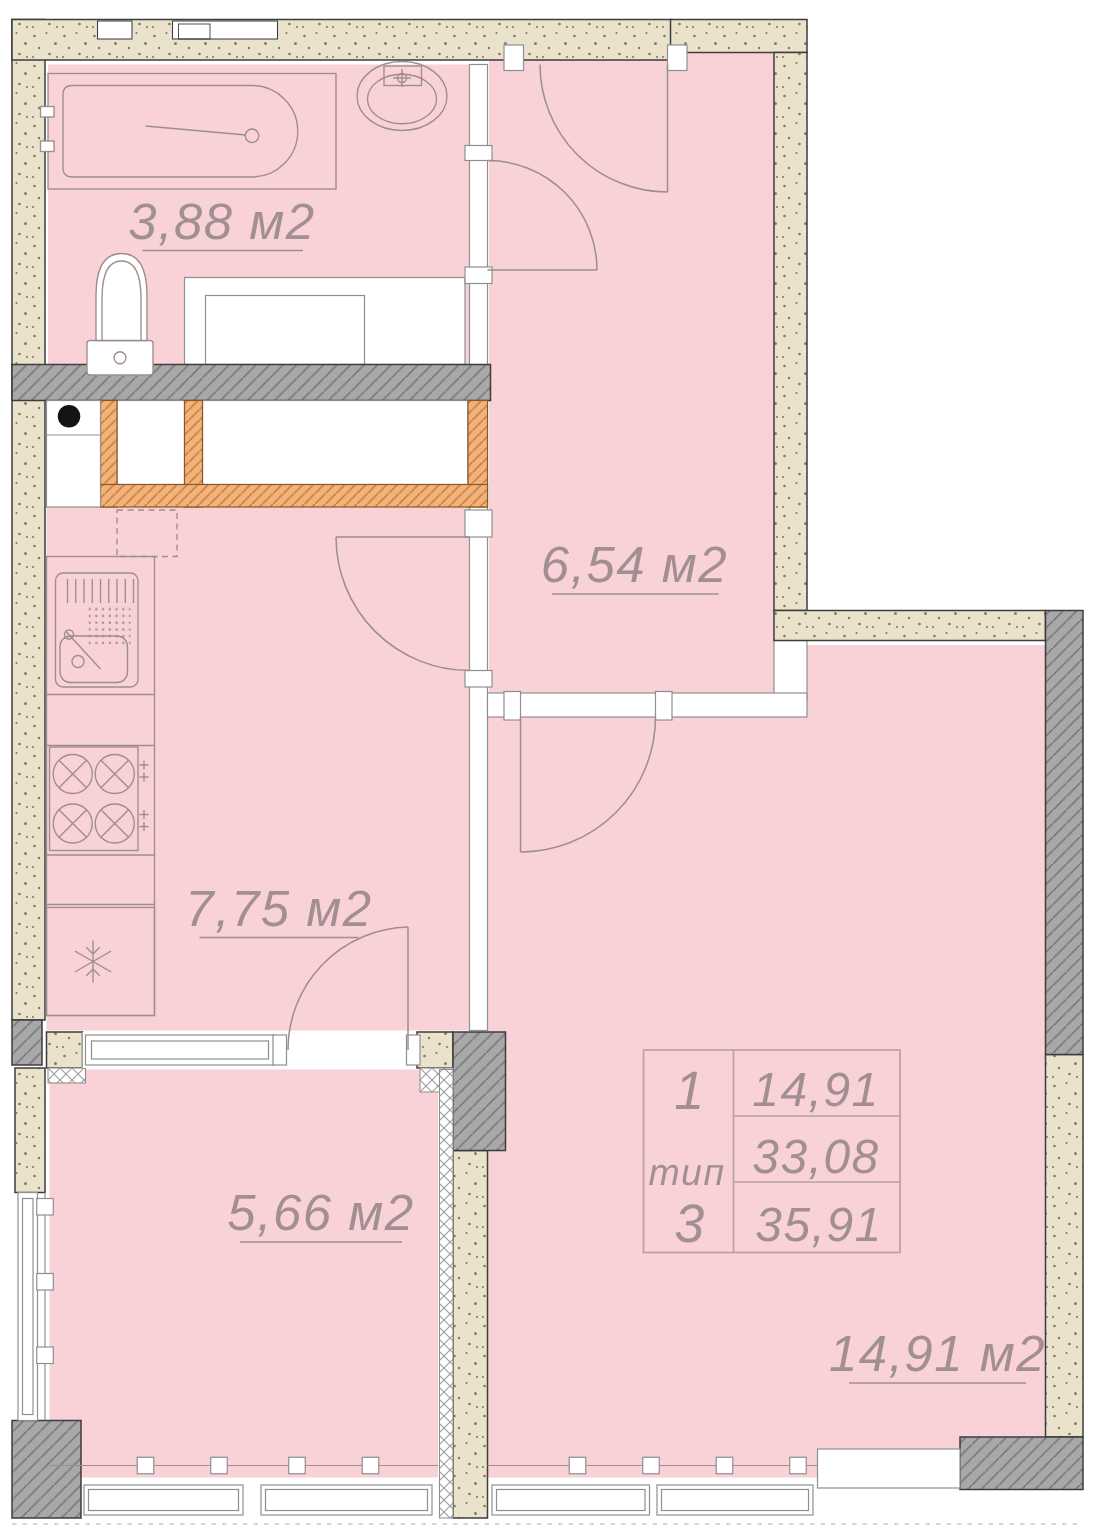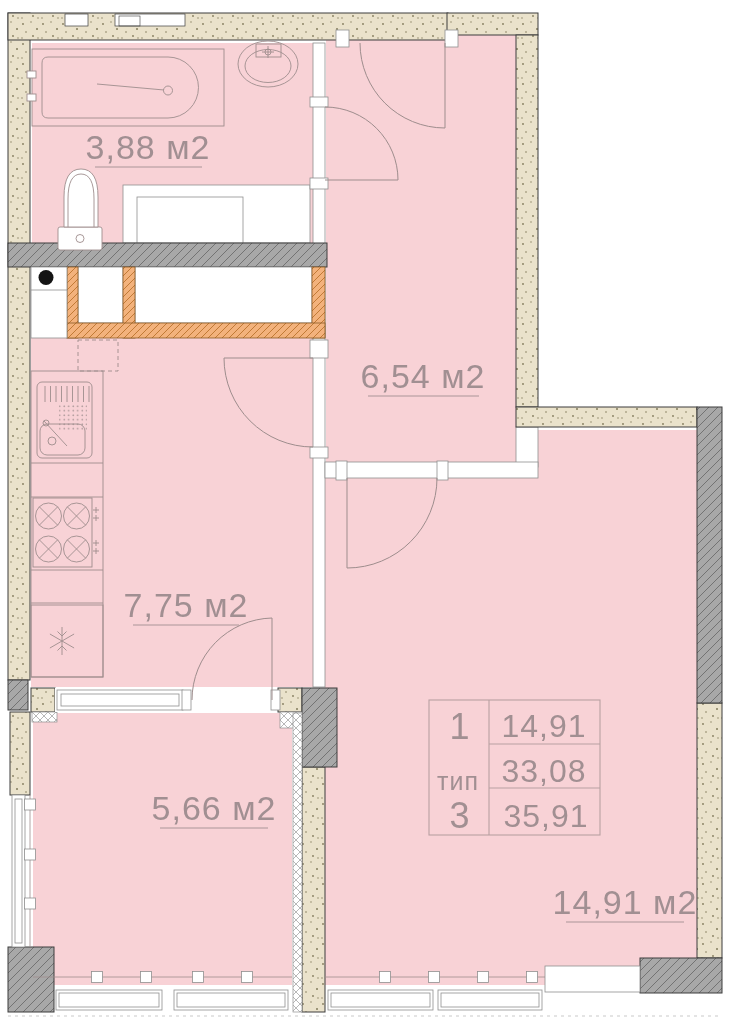--- a/index.html
+++ b/index.html
@@ -1,16 +1,16 @@
 <!DOCTYPE html>
 <html><head>
 <meta charset="utf-8">
 <style>
   html,body{margin:0;padding:0;background:#ffffff;}
-  #stage{position:relative;width:733px;height:1024px;background:#ffffff;overflow:hidden;}
+  #stage{position:relative;width:733px;height:1024px;background:#ffffff;overflow:hidden;font-style:italic;}
   svg{display:block;}
   .wc{fill:url(#speckle);stroke:#3d3d3d;stroke-width:1;}
   .wg{fill:url(#ghatch);stroke:#3d3d3d;stroke-width:1;}
   .wo{fill:url(#ohatch);stroke:#8a5a25;stroke-width:0.8;}
   .wx{fill:url(#xhatch);stroke:#8f8f8f;stroke-width:0.7;}
   .part{fill:#ffffff;stroke:#8f8f8f;stroke-width:0.8;}
   .duct{fill:#ffffff;stroke:#8a8a8a;stroke-width:0.8;}
   .fix{fill:none;stroke:#9e8d8d;stroke-width:0.9;}
   .fixw{fill:#ffffff;stroke:#9e8d8d;stroke-width:0.9;}
   .door{fill:none;stroke:#9e8d8d;stroke-width:1;}

